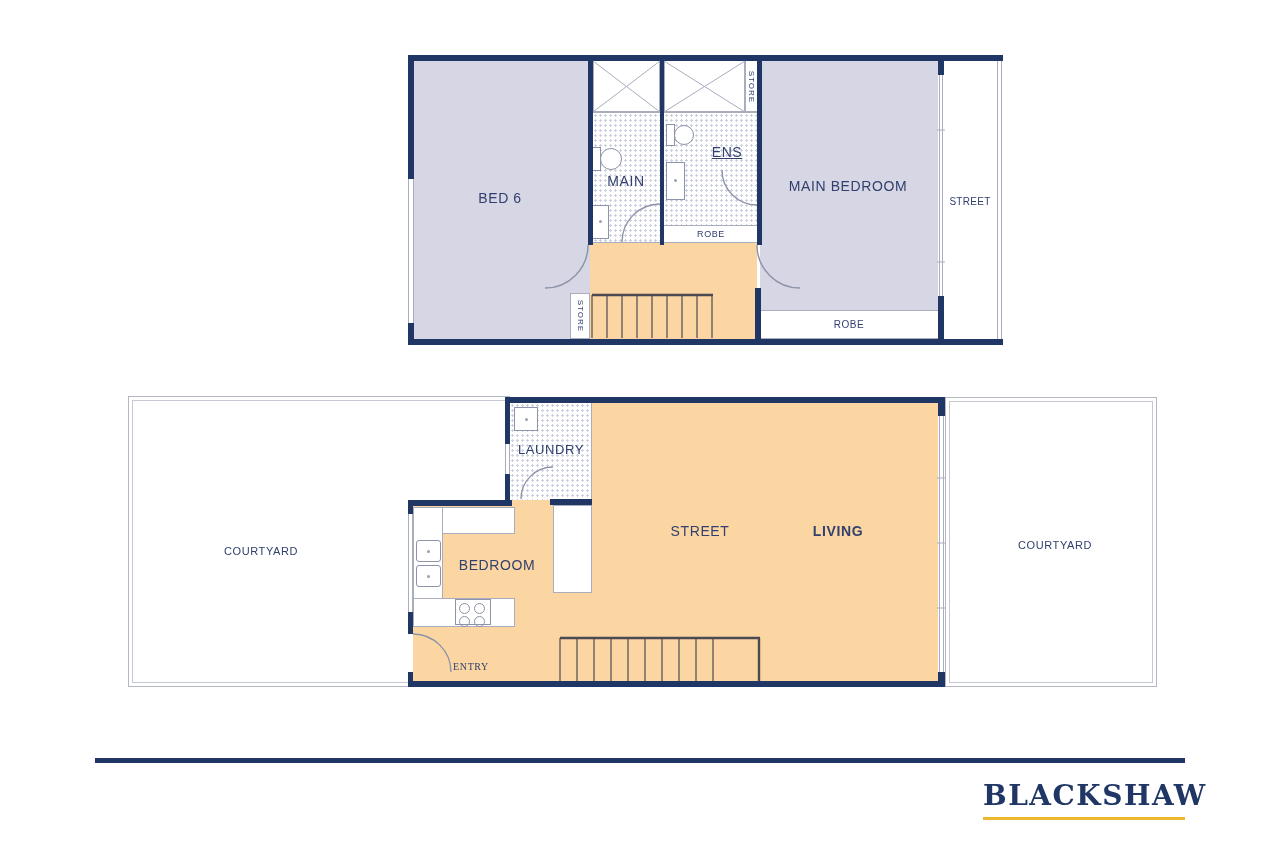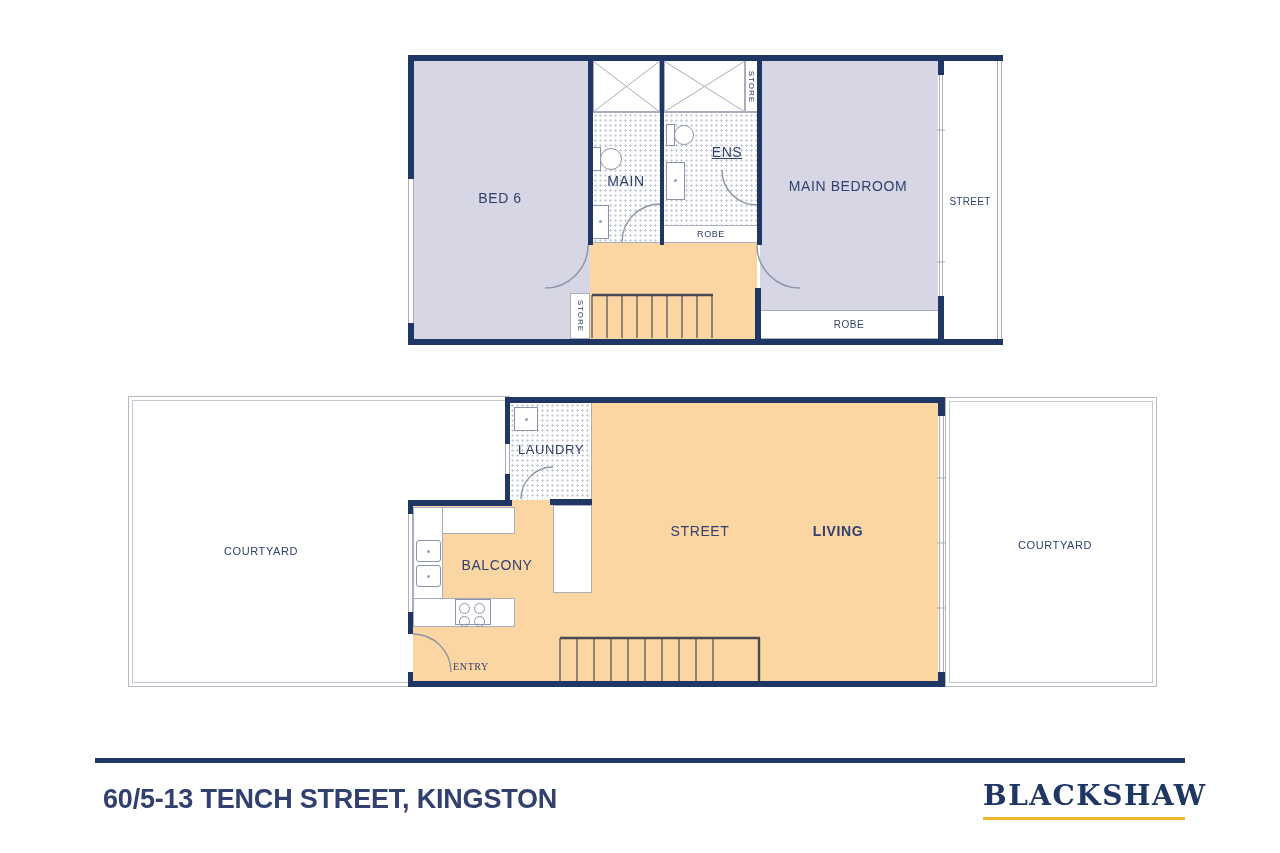--- a/index.html
+++ b/index.html
@@ -125,21 +125,21 @@
   <div class="abs wall" style="left:408px;top:500px;width:5px;height:14px;"></div>
   <div class="abs glaz" style="left:408px;top:514px;width:5px;height:98px;"></div>
   <div class="abs wall" style="left:408px;top:612px;width:5px;height:22px;"></div>
   <div class="abs wall" style="left:408px;top:672px;width:5px;height:15px;"></div>
   <div class="abs wall" style="left:938px;top:397px;width:7px;height:19px;"></div>
   <div class="abs glaz" style="left:939px;top:416px;width:5px;height:256px;"></div>
   <div class="abs wall" style="left:938px;top:672px;width:7px;height:15px;"></div>
 
   <div class="abs lbl" style="left:261px;top:551px;font-size:11px;">COURTYARD</div>
   <div class="abs lbl" style="left:551px;top:449px;font-size:13px;">LAUNDRY</div>
-  <div class="abs lbl" style="left:497px;top:565px;font-size:14px;">BALCONY</div>
+  <div class="abs lbl" style="left:497px;top:565px;font-size:14px;">BEDROOM</div>
   <div class="abs lbl" style="left:471px;top:666px;font-size:10px;font-family:Liberation Serif, serif;">ENTRY</div>
   <div class="abs lbl" style="left:700px;top:531px;font-size:14px;">STREET</div>
   <div class="abs lbl" style="left:838px;top:531px;font-size:14px;font-weight:bold;">LIVING</div>
   <div class="abs lbl" style="left:1055px;top:545px;font-size:11px;">COURTYARD</div>
 
   <svg class="linework" width="1280" height="853" viewBox="0 0 1280 853">
     <g stroke="#8d93a8" stroke-width="1.4" fill="none">
       <path d="M588,245 A43,43 0 0 1 545,288"></path>
       <path d="M757,245 A43,43 0 0 0 800,288"></path>
       <path d="M622,242 A38,38 0 0 1 660,204"></path>
@@ -182,16 +182,15 @@
     <g stroke="#a9adbe" stroke-width="1">
       <line x1="937" y1="130" x2="945" y2="130"></line>
         <line x1="937" y1="262" x2="945" y2="262"></line>
       <line x1="937" y1="478" x2="945" y2="478"></line>
         <line x1="937" y1="543" x2="945" y2="543"></line>
       <line x1="937" y1="608" x2="945" y2="608"></line>
     </g>
   </svg>
 
   <div class="abs footer-rule" style="left:95px;top:758px;width:1090px;height:5px;"></div>
-  <div class="abs address" style="left:103px;top:784px;">60/5-13 TENCH STREET, KINGSTON</div>
   <div class="abs brand" style="left:983px;top:779px;width:202px;">BLACKSHAW</div>
 
 </div>
 
 </body></html>

